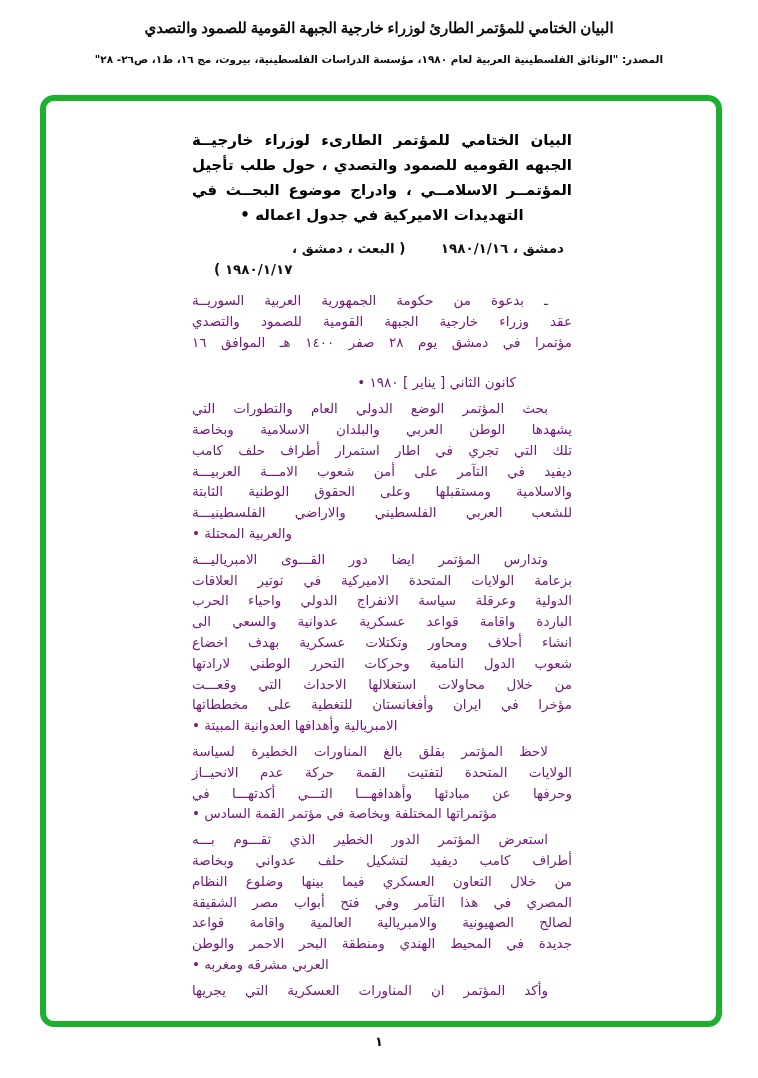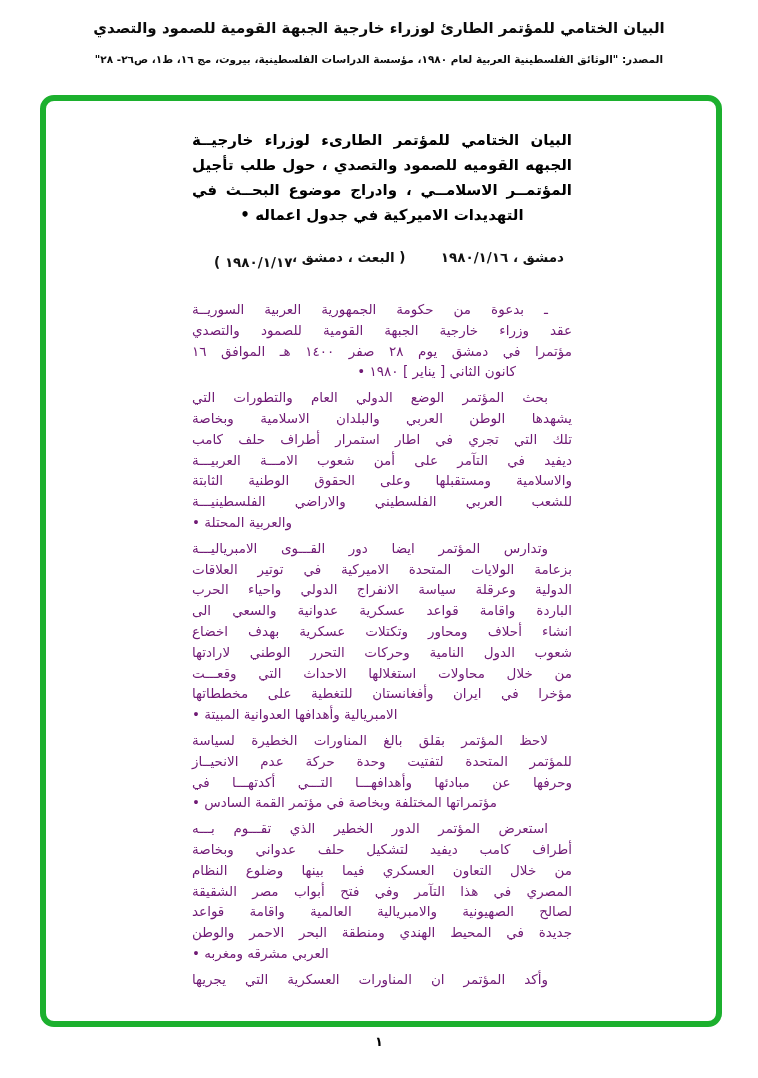--- a/index.html
+++ b/index.html
@@ -10,21 +10,21 @@
     font-family:"DejaVu Sans",sans-serif;
     color:#111;
     overflow:hidden;
   }
   .page-header{
     position:absolute;top:18px;left:0;width:758px;
     text-align:center;direction:rtl;
   }
   .page-header .h-title{
     font-size:15px;font-weight:700;color:#0a0a0a;
-    margin:0 0 14px 0;line-height:20px;
+    margin:0 0 14px 0;line-height:20px;font-family:Liberation Serif, serif;
   }
   .page-header .h-source{
     font-size:10.5px;font-weight:700;color:#0a0a0a;
     line-height:14px;
   }
   .doc-frame{
     position:absolute;left:40px;top:95px;
     width:682px;height:932px;
     box-sizing:border-box;
     border:6px solid #1cb02e;
@@ -32,36 +32,36 @@
     background:#ffffff;
   }
   .doc-body{
     box-sizing:border-box;
     width:100%;height:100%;
     padding:27px 144px 0 146px;
     direction:rtl;
   }
   .doc-title-block{
     font-size:15px;font-weight:700;line-height:25px;
-    margin-bottom:18px;color:#000;
+    margin-bottom:9px;color:#000;
   }
   .dateline{
     position:relative;height:44px;margin-bottom:9px;
     font-size:13.5px;font-weight:700;line-height:20px;
   }
   .dateline .dl-place{position:absolute;right:8px;top:1px;}
   .dateline .dl-src-open{position:absolute;left:100px;top:1px;}
-  .dateline .dl-src-close{position:absolute;left:22px;top:6px;}
+  .dateline .dl-src-close{position:absolute;left:22px;top:22px;}
   .para{
     font-size:13.5px;font-weight:400;line-height:20.8px;
     margin-bottom:5px;color:#701a75;
   }
   .line{text-align:justify;text-align-last:justify;}
   .line.l{text-align-last:left;}
-  .line.r{text-align-last:right;}
+  .line.r{text-align-last:right;margin-top:20px;}
   .line.c{text-align-last:center;}
   .line.ind{padding-right:24px;}
   .line.ri{padding-right:56px;}
   .page-number{
     position:absolute;left:0;top:1034px;width:758px;
     text-align:center;font-size:13px;font-weight:700;color:#000;
   }
 </style>
 </head>
 <body>
@@ -109,21 +109,21 @@
           <div class="line">الدولية وعرقلة سياسة الانفراج الدولي واحياء الحرب</div>
           <div class="line">الباردة واقامة قواعد عسكرية عدوانية والسعي الى</div>
           <div class="line">انشاء أحلاف ومحاور وتكتلات عسكرية بهدف اخضاع</div>
           <div class="line">شعوب الدول النامية وحركات التحرر الوطني لارادتها</div>
           <div class="line">من خلال محاولات استغلالها الاحداث التي وقعـــت</div>
           <div class="line">مؤخرا في ايران وأفغانستان للتغطية على مخططاتها</div>
           <div class="line l">الامبريالية وأهدافها العدوانية المبيتة •</div>
         </div>
         <div class="para">
           <div class="line ind">لاحظ المؤتمر بقلق بالغ المناورات الخطيرة لسياسة</div>
-          <div class="line">للمؤتمر المتحدة لتفتيت وحدة حركة عدم الانحيــاز</div>
+          <div class="line">الولايات المتحدة لتفتيت القمة حركة عدم الانحيــاز</div>
           <div class="line">وحرفها عن مبادئها وأهدافهـــا التـــي أكدتهـــا في</div>
           <div class="line l">مؤتمراتها المختلفة وبخاصة في مؤتمر القمة السادس •</div>
         </div>
         <div class="para">
           <div class="line ind">استعرض المؤتمر الدور الخطير الذي تقـــوم بـــه</div>
           <div class="line">أطراف كامب ديفيد لتشكيل حلف عدواني وبخاصة</div>
           <div class="line">من خلال التعاون العسكري فيما بينها وضلوع النظام</div>
           <div class="line">المصري في هذا التآمر وفي فتح أبواب مصر الشقيقة</div>
           <div class="line">لصالح الصهيونية والامبريالية العالمية واقامة قواعد</div>
           <div class="line">جديدة في المحيط الهندي ومنطقة البحر الاحمر والوطن</div>

